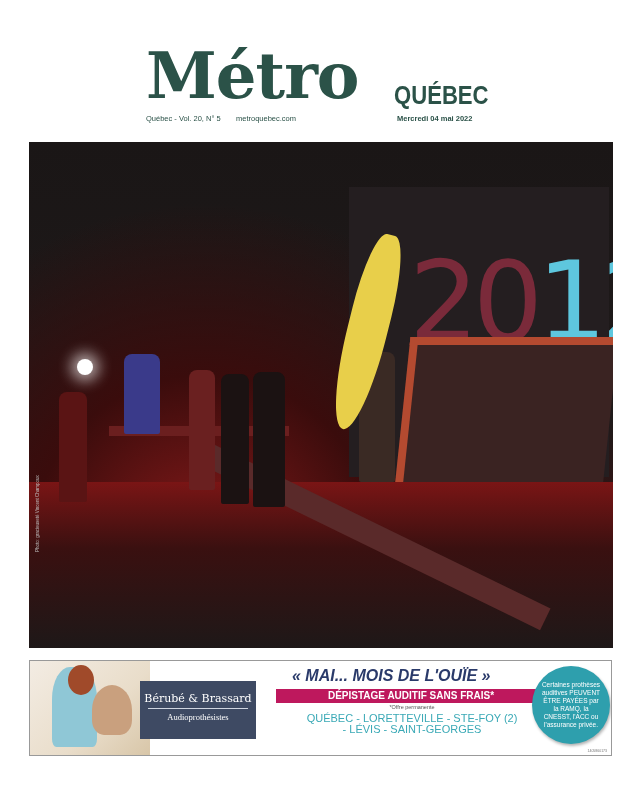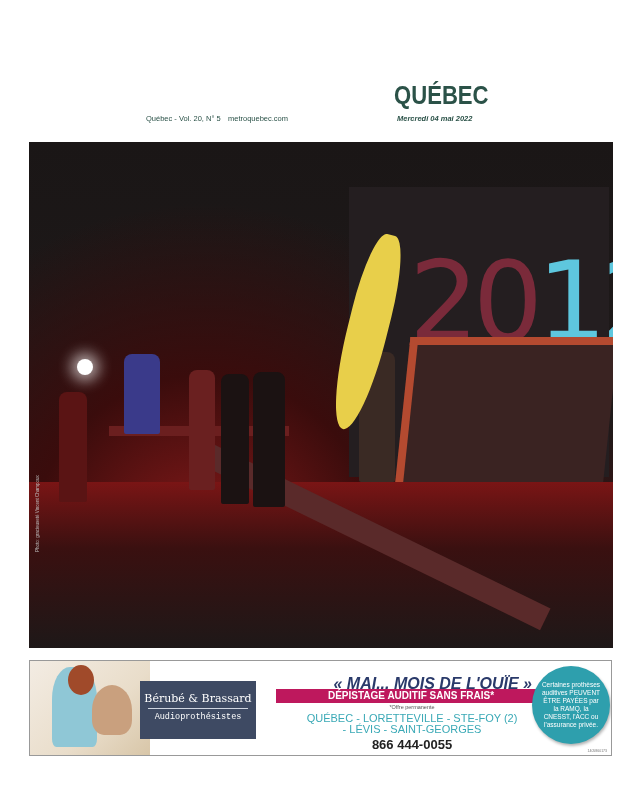--- a/index.html
+++ b/index.html
@@ -2,22 +2,22 @@
 <html><head>
 <meta charset="utf-8">
 <style>
   html,body{margin:0;padding:0;background:#fff;}
   body{width:640px;height:785px;position:relative;overflow:hidden;font-family:"Liberation Sans",sans-serif;}
   .masthead{position:absolute;left:0;top:0;width:640px;height:140px;}
   .logo{position:absolute;left:146px;top:44px;font-family:"DejaVu Serif",serif;font-weight:bold;font-size:64px;line-height:64px;color:#2b5248;letter-spacing:-1px;}
   .edition{position:absolute;left:394px;top:80px;font-family:"Liberation Sans",sans-serif;font-weight:bold;font-size:26px;color:#2b5248;transform:scaleX(0.85);transform-origin:left;letter-spacing:0px;}
   .meta{position:absolute;top:114px;font-size:7.5px;color:#2b5248;}
   .meta.vol{left:146px;}
-  .meta.url{left:228px;}
-  .meta.date{left:397px;font-weight:bold;font-style:italic;}
+  .meta.url{left:236px;}
+  .meta.date{left:397px;font-weight:bold;}
   .photo{position:absolute;left:29px;top:142px;width:584px;height:506px;overflow:hidden;
     background:radial-gradient(ellipse at 30% 80%, #8a1a1a 0%, #3a0c0c 30%, transparent 60%),
     linear-gradient(180deg,#1a1616 0%, #1f1a1a 55%, #3a1010 80%, #1d1717 100%);}
   .backdrop{position:absolute;left:320px;top:45px;width:260px;height:290px;background:#241e20;}
   .year{position:absolute;left:380px;top:105px;font-family:"DejaVu Sans",sans-serif;font-size:110px;line-height:110px;letter-spacing:-6px;font-weight:normal;}
   .year .dim{color:#7a2a3a;}
   .year .bright{color:#5ec7de;}
   .rock{position:absolute;left:370px;top:195px;width:200px;height:210px;background:#3a2322;border-top:8px solid #b44a30;border-left:8px solid #b44a30;transform:skewX(-6deg);}
   .ramp{position:absolute;left:180px;top:300px;width:380px;height:24px;background:#5a2a2a;transform:rotate(26deg);transform-origin:left top;}
   .table{position:absolute;left:80px;top:284px;width:180px;height:10px;background:#6b1f1f;}
@@ -28,34 +28,35 @@
   .headline{position:absolute;left:60px;top:28px;width:240px;text-align:center;color:#fff;font-family:"Liberation Sans",sans-serif;font-weight:bold;font-size:26px;line-height:30px;}
   .credit{position:absolute;left:6px;top:410px;color:#bbb;font-size:4.5px;transform:rotate(-90deg);transform-origin:left top;white-space:nowrap;}
   .ad{position:absolute;left:29px;top:660px;width:581px;height:94px;border:1px solid #999;background:#fff;overflow:hidden;}
   .ad-photo{position:absolute;left:0;top:0;width:120px;height:94px;background:linear-gradient(135deg,#f3ece3 0%,#e9ddca 60%,#d8c6a8 100%);}
   .person1{position:absolute;left:22px;top:6px;width:45px;height:80px;background:#8fc7d6;border-radius:40% 40% 10% 10%;}
   .head1{position:absolute;left:38px;top:4px;width:26px;height:30px;background:#a04a2a;border-radius:50%;}
   .person2{position:absolute;left:62px;top:24px;width:40px;height:50px;background:#c9a07e;border-radius:50% 50% 30% 30%;}
   .brand-box{position:absolute;left:110px;top:20px;width:116px;height:58px;background:#3e4a63;color:#fff;text-align:center;}
   .brand-name{display:block;margin-top:11px;font-family:"DejaVu Serif",serif;font-size:11px;}
   .brand-rule{display:block;width:100px;height:1px;background:#cfd5e0;margin:3px auto;}
-  .brand-sub{display:block;font-family:Liberation Mono, monospace;font-size:8.5px;}
-  .ad-title{position:absolute;left:262px;top:14px;width:240px;text-align:right;color:#2a3a6a;font-weight:bold;font-style:italic;font-size:16px;}
+  .brand-sub{display:block;font-family:Liberation Serif, serif;font-size:8.5px;}
+  .ad-title{position:absolute;left:262px;top:6px;width:240px;text-align:left;color:#2a3a6a;font-weight:bold;font-style:italic;font-size:16px;}
   .ad-band{position:absolute;left:246px;top:28px;width:270px;height:14px;background:#be185d;color:#fff;font-size:10px;font-weight:bold;text-align:center;line-height:14px;}
   .ad-note{position:absolute;left:262px;top:43px;width:240px;text-align:center;color:#555;font-size:5.5px;}
   .ad-cities{position:absolute;left:262px;top:52px;width:240px;text-align:center;color:#3aa9b6;font-size:11px;line-height:11px;}
   .ad-phone{position:absolute;left:262px;top:76px;width:240px;text-align:center;color:#222;font-size:13px;font-weight:bold;}
   .ad-circle{position:absolute;left:502px;top:5px;width:78px;height:78px;border-radius:50%;background:#2e9fad;color:#fff;font-size:6.5px;line-height:8px;text-align:center;display:flex;align-items:center;justify-content:center;box-shadow:1px 2px 3px rgba(0,0,0,.3);}
   .ad-circle span{display:block;width:62px;}
   .ad-code{position:absolute;right:4px;bottom:2px;font-size:3.5px;color:#777;}
 </style>
 </head>
 <body>
 
 <div class="masthead">
+  <div class="logo">Métro</div>
   <div class="edition">QUÉBEC</div>
   <div class="meta vol">Québec - Vol. 20, N° 5</div>
   <div class="meta url">metroquebec.com</div>
   <div class="meta date">Mercredi 04 mai 2022</div>
 </div>
 
 <div class="photo">
   <div class="backdrop"></div>
   <div class="year"><span class="dim">20</span><span class="bright">12</span></div>
   <div class="rock"></div>
@@ -84,18 +85,17 @@
     <span class="brand-rule"></span>
     <span class="brand-sub">Audioprothésistes</span>
   </div>
   <div class="ad-title">« MAI... MOIS DE L'OUÏE »</div>
   <div class="ad-band">DÉPISTAGE AUDITIF SANS FRAIS*</div>
   <div class="ad-note">*Offre permanente</div>
   <div class="ad-cities">
     <div>QUÉBEC - LORETTEVILLE - STE-FOY (2)</div>
     <div>- LÉVIS - SAINT-GEORGES</div>
   </div>
-  <div class="ad-phone">866 444-0055</div>
   <div class="ad-circle">
       <span>Certaines prothèses auditives PEUVENT ÊTRE PAYÉES par la RAMQ, la CNESST, l'ACC ou l'assurance privée.</span>
     </div>
   <div class="ad-code">1405860173</div>
 </div>
 
 </body></html>

